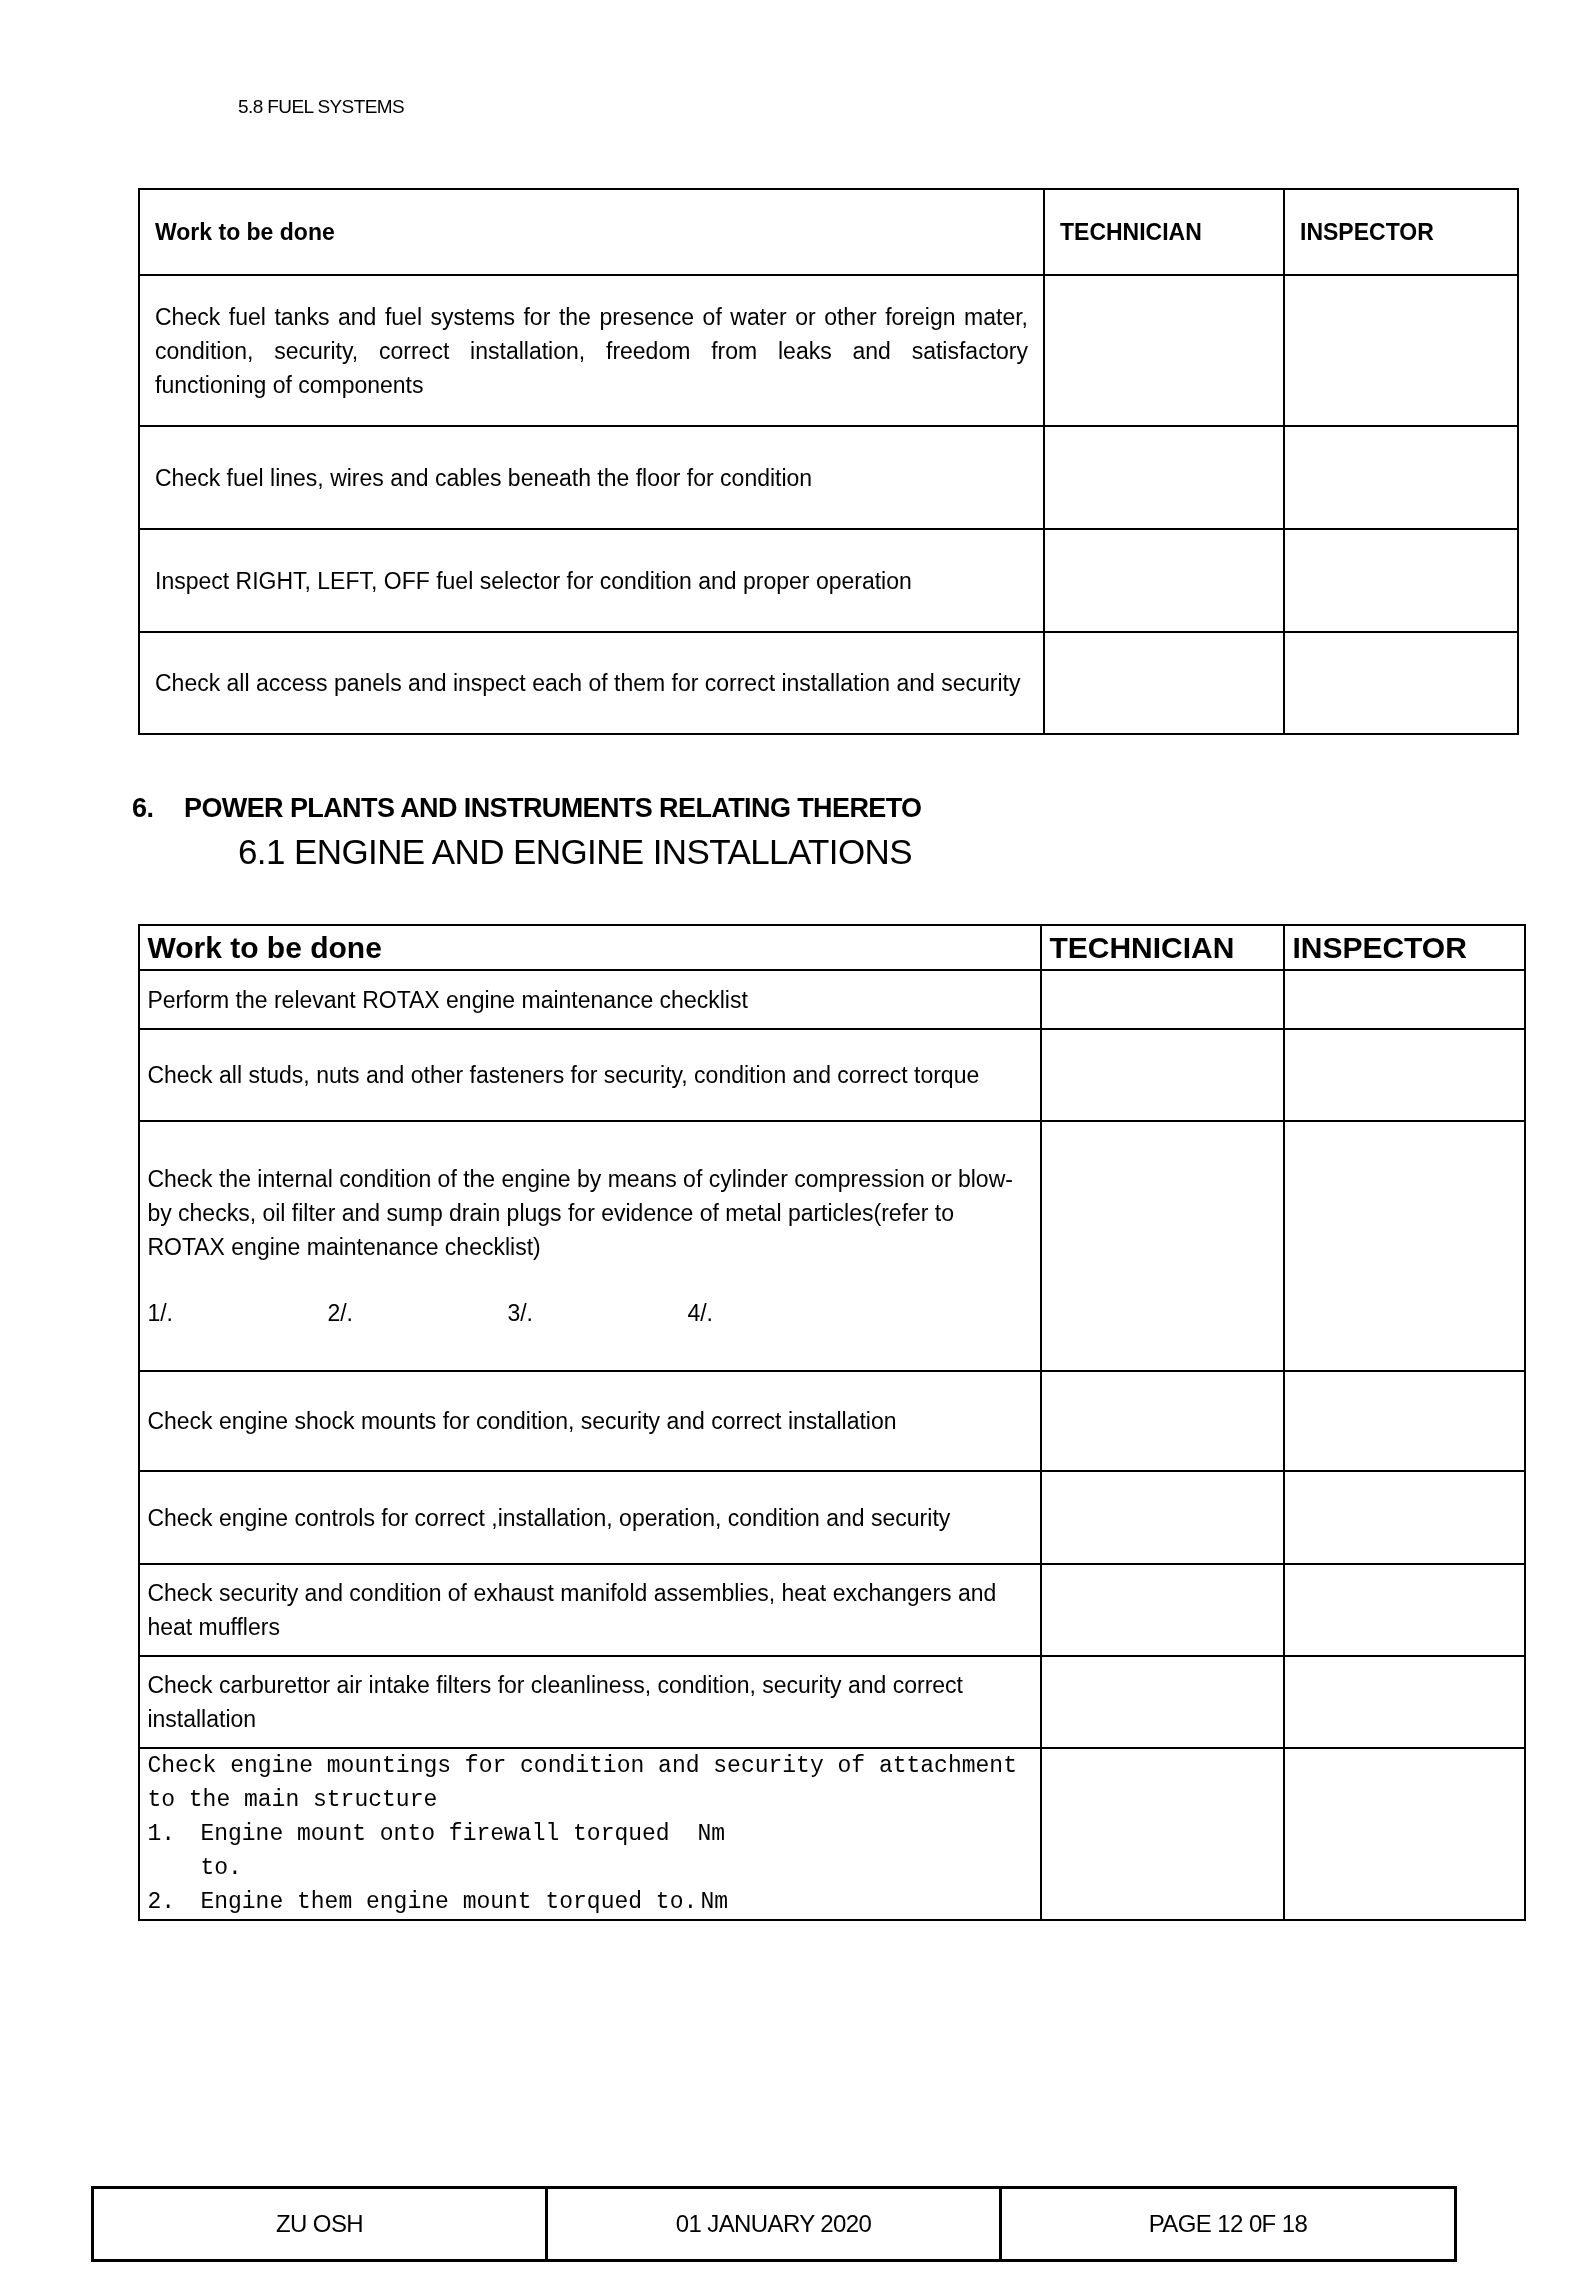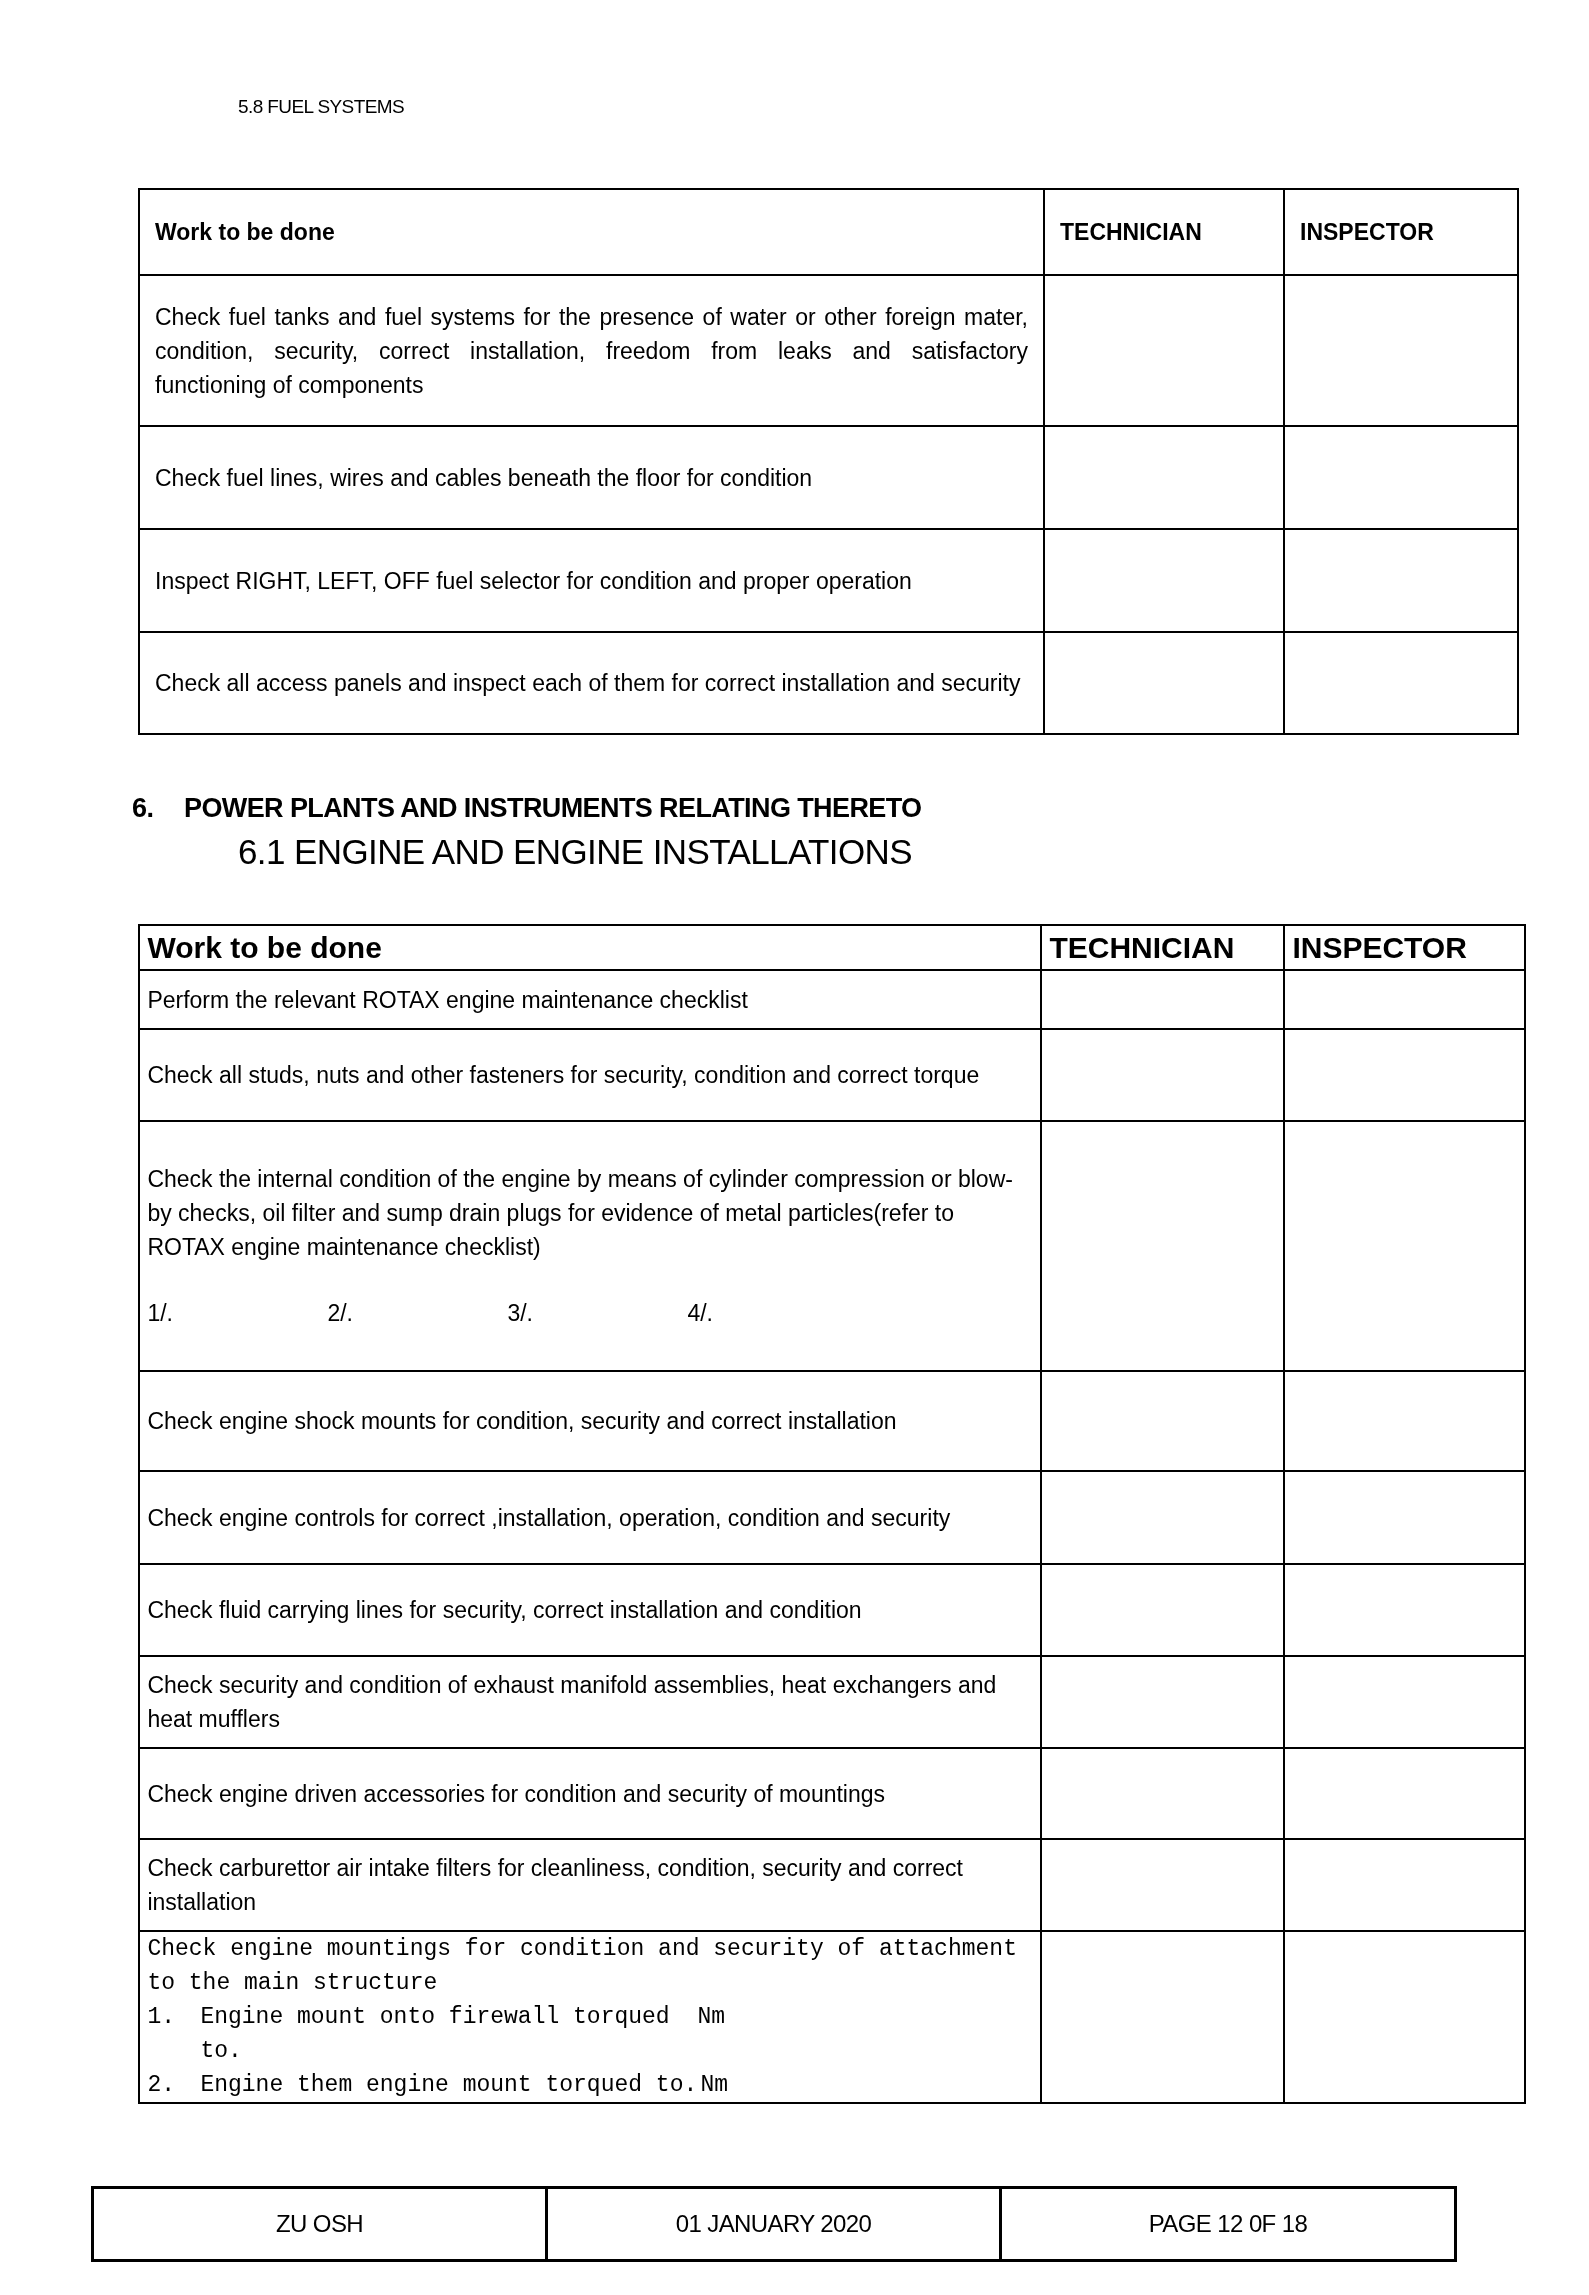--- a/index.html
+++ b/index.html
@@ -109,31 +109,21 @@
     <td>Check engine shock mounts for condition, security and correct installation</td>
     <td></td>
     <td></td>
   </tr>
   <tr style="height:93px">
     <td>Check engine controls for correct ,installation, operation, condition and security</td>
     <td></td>
     <td></td>
   </tr>
   <tr style="height:92px">
-    <td>Check fluid carrying lines for security, correct installation and condition</td>
-    <td></td>
-    <td></td>
-  </tr>
-  <tr style="height:92px">
     <td>Check security and condition of exhaust manifold assemblies, heat exchangers and heat mufflers</td>
-    <td></td>
-    <td></td>
-  </tr>
-  <tr style="height:91px">
-    <td>Check engine driven accessories for condition and security of mountings</td>
     <td></td>
     <td></td>
   </tr>
   <tr style="height:92px">
     <td>Check carburettor air intake filters for cleanliness, condition, security and correct installation</td>
     <td></td>
     <td></td>
   </tr>
   <tr style="height:128px">
     <td style="vertical-align:top;font-family:Liberation Mono, monospace;">

